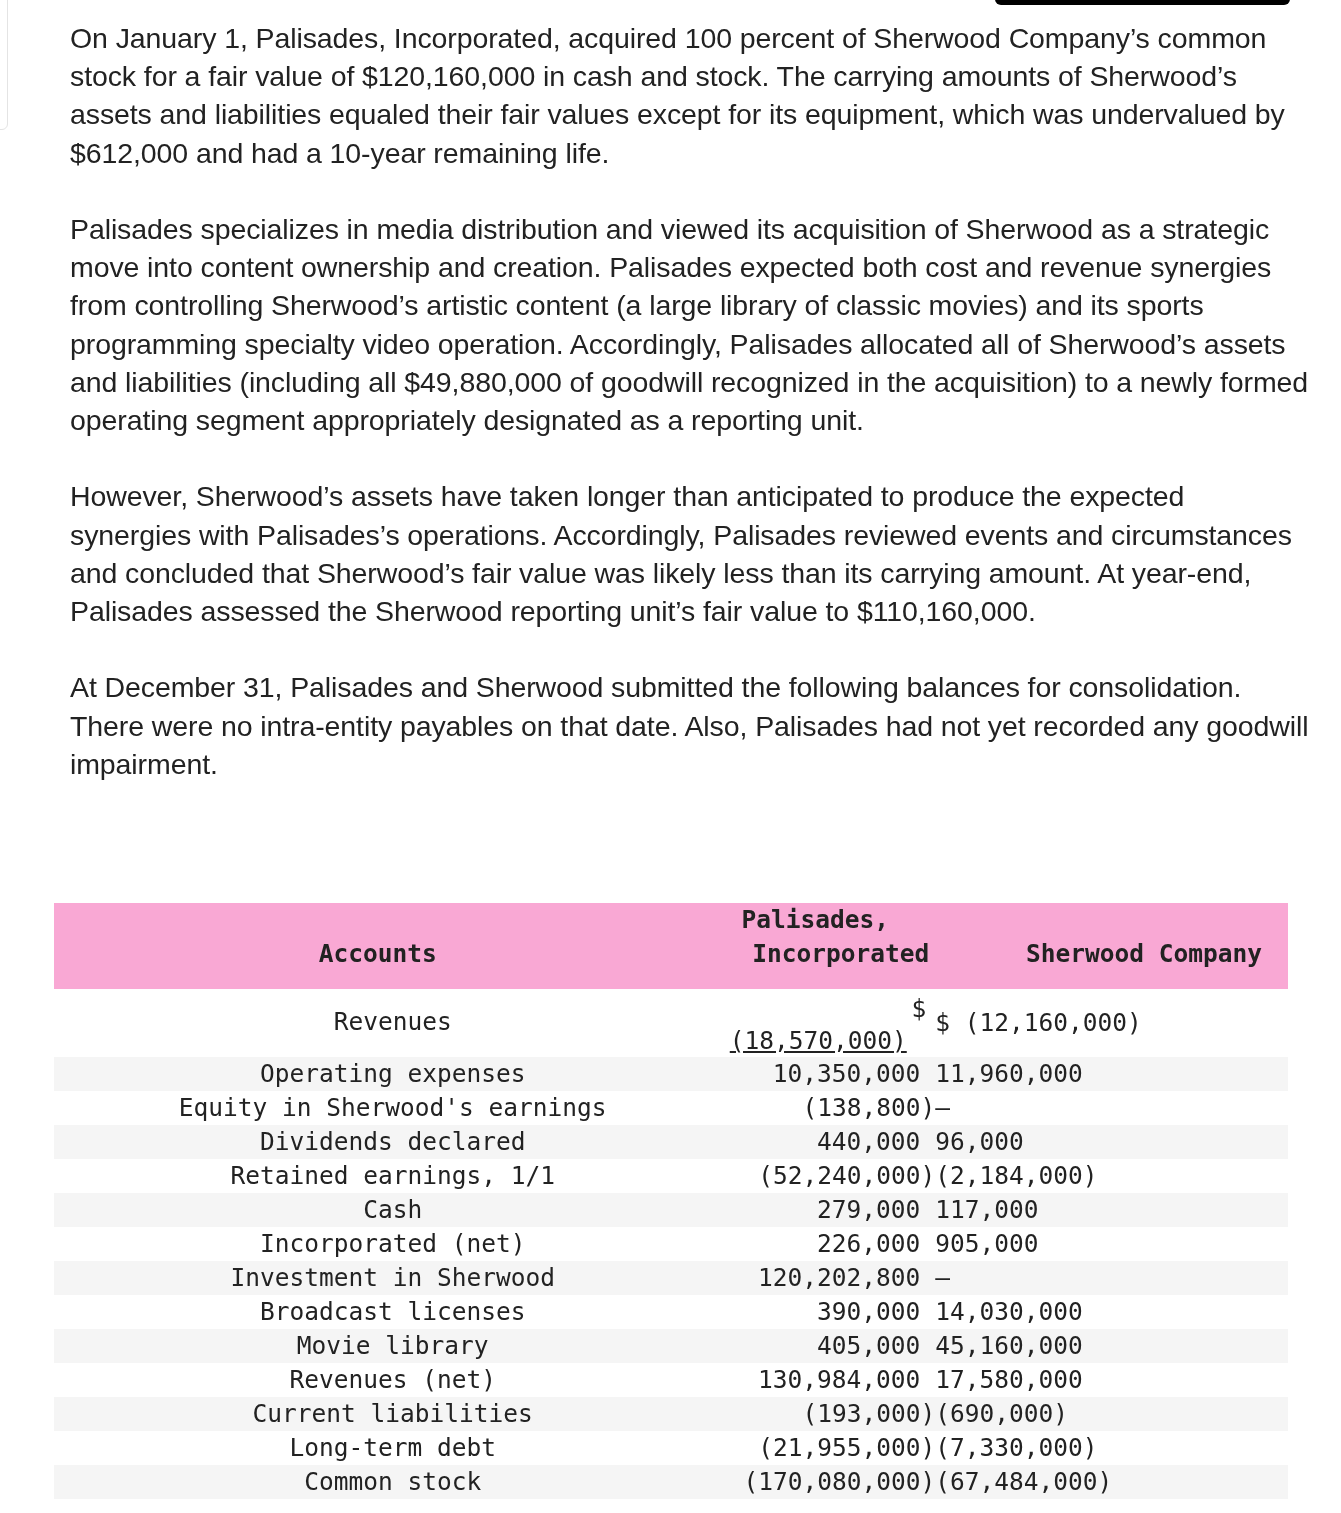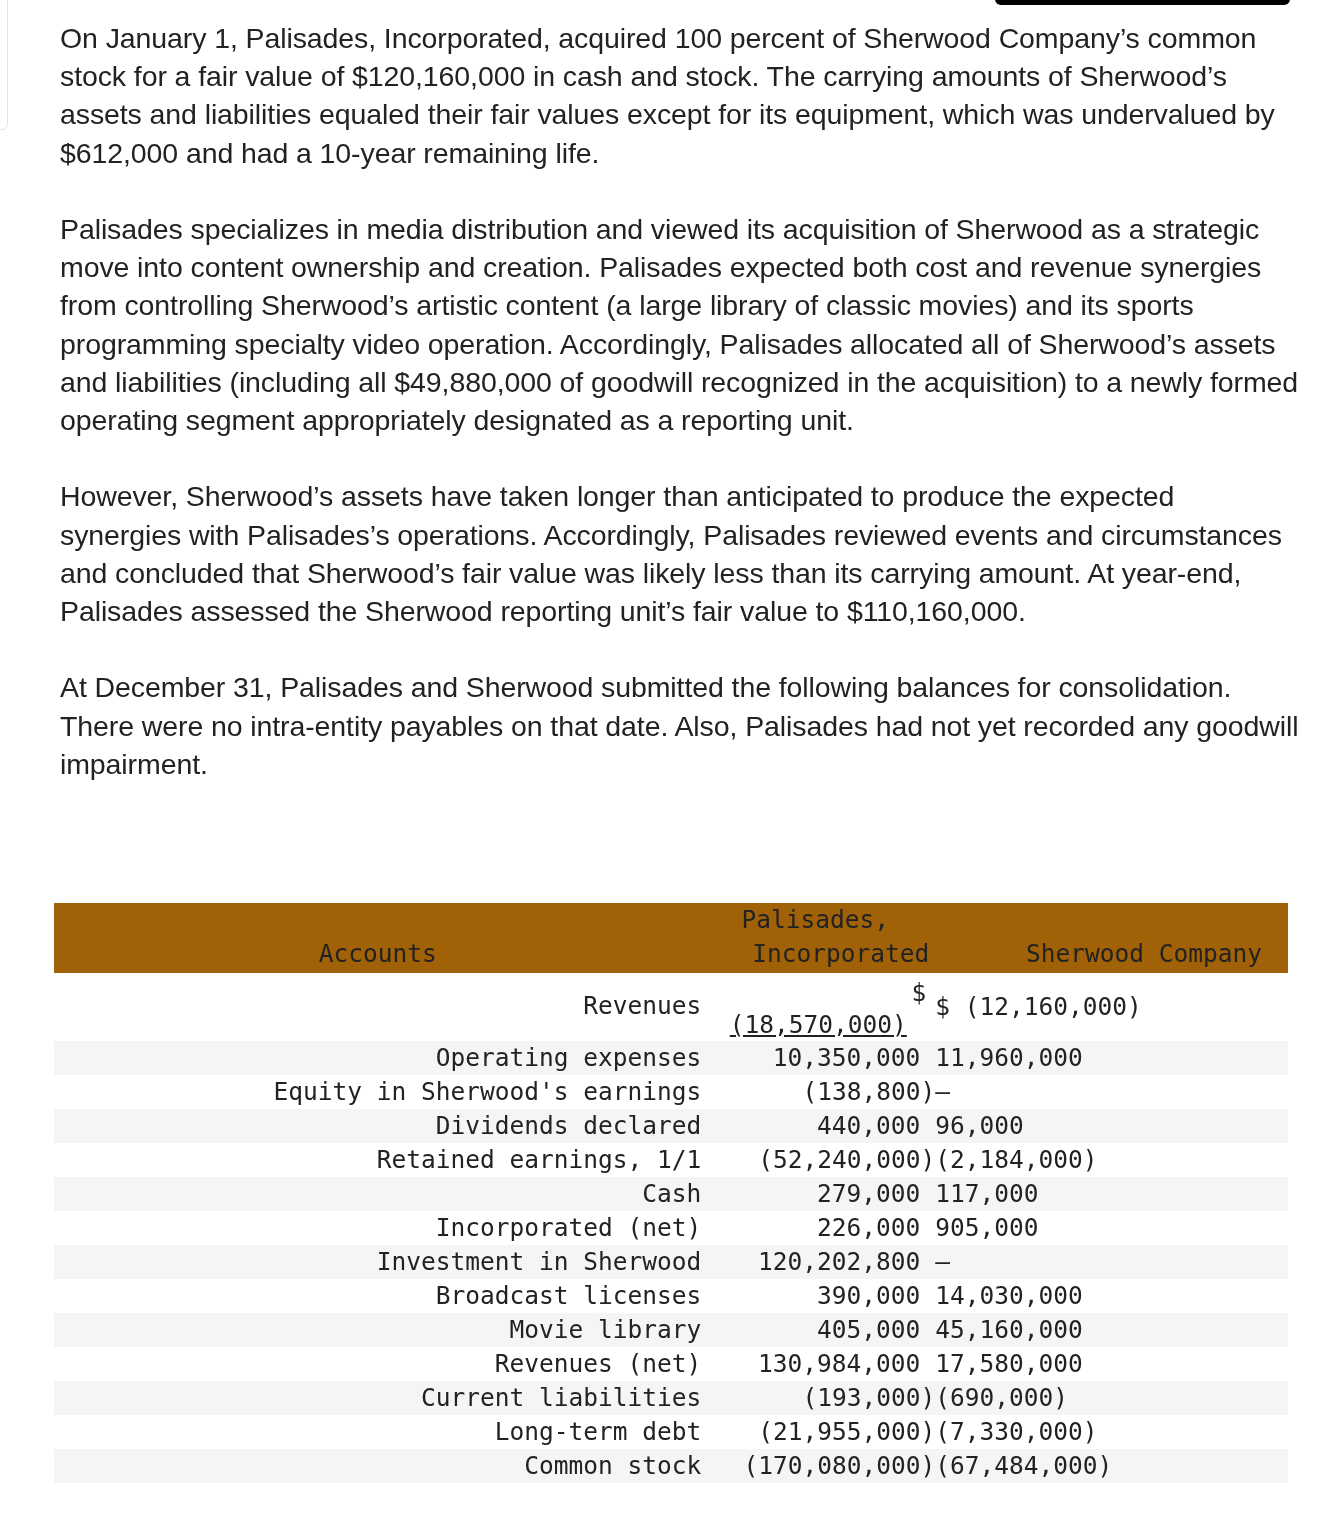--- a/index.html
+++ b/index.html
@@ -27,21 +27,21 @@
       position: absolute;
       left: -8px;
       top: -2px;
       width: 14px;
       height: 130px;
       border: 1px solid #e4e4e4;
       border-radius: 0 0 6px 0;
     }
     .content {
       position: absolute;
-      left: 60px;
+      left: 70px;
       top: 19px;
       width: 1240px;
     }
     .para {
       font-family: "Liberation Sans", sans-serif;
       font-size: 28.5px;
       line-height: 38.2px;
       margin: 0 0 38.2px 0;
       color: #222222;
       letter-spacing: -0.1px;
@@ -50,39 +50,39 @@
       position: absolute;
       left: 54px;
       top: 903px;
       width: 1234px;
       border-collapse: collapse;
       font-family: "DejaVu Sans Mono", monospace;
       font-size: 24.5px;
       color: #222222;
     }
     table.balances thead th {
-      background: #a16207;
-      font-weight: normal;
+      background: #f9a8d4;
+      font-weight: bold;
       vertical-align: bottom;
-      padding: 0 0 2px 0;
+      padding: 0 0 18px 0;
       height: 65px;
       line-height: 34px;
     }
     th.col-accounts { text-align: center; width: 670px; padding-left: 0; }
     th.col-pal { text-align: right; width: 230px; padding-right: 6px !important; }
     th.col-sher { text-align: right; width: 334px; padding-right: 26px !important; }
     table.balances tbody td {
       padding: 0;
       height: 34px;
       line-height: 34px;
       vertical-align: middle;
     }
     table.balances tbody tr:nth-child(even) td { background: #f5f5f5; }
     table.balances tbody tr:nth-child(odd) td { background: #ffffff; }
-    td.acct { padding-left: 30px !important; text-align: right; }
+    td.acct { padding-left: 30px !important; text-align: center; }
     td.pal { text-align: right; padding-right: 0 !important; }
     td.sher { text-align: left; padding-right: 36px !important; }
     .pos { padding-right: 15px; display: inline-block; }
     tr.first-row td { height: 68px; }
     tr.first-row td.pal { line-height: 32px; padding-top: 4px; }
     tr.first-row td.acct { padding-bottom: 2px; }
     .dollar-line { display: block; text-align: right; padding-right: 9px; }
   </style>
 </head>
 <body>

